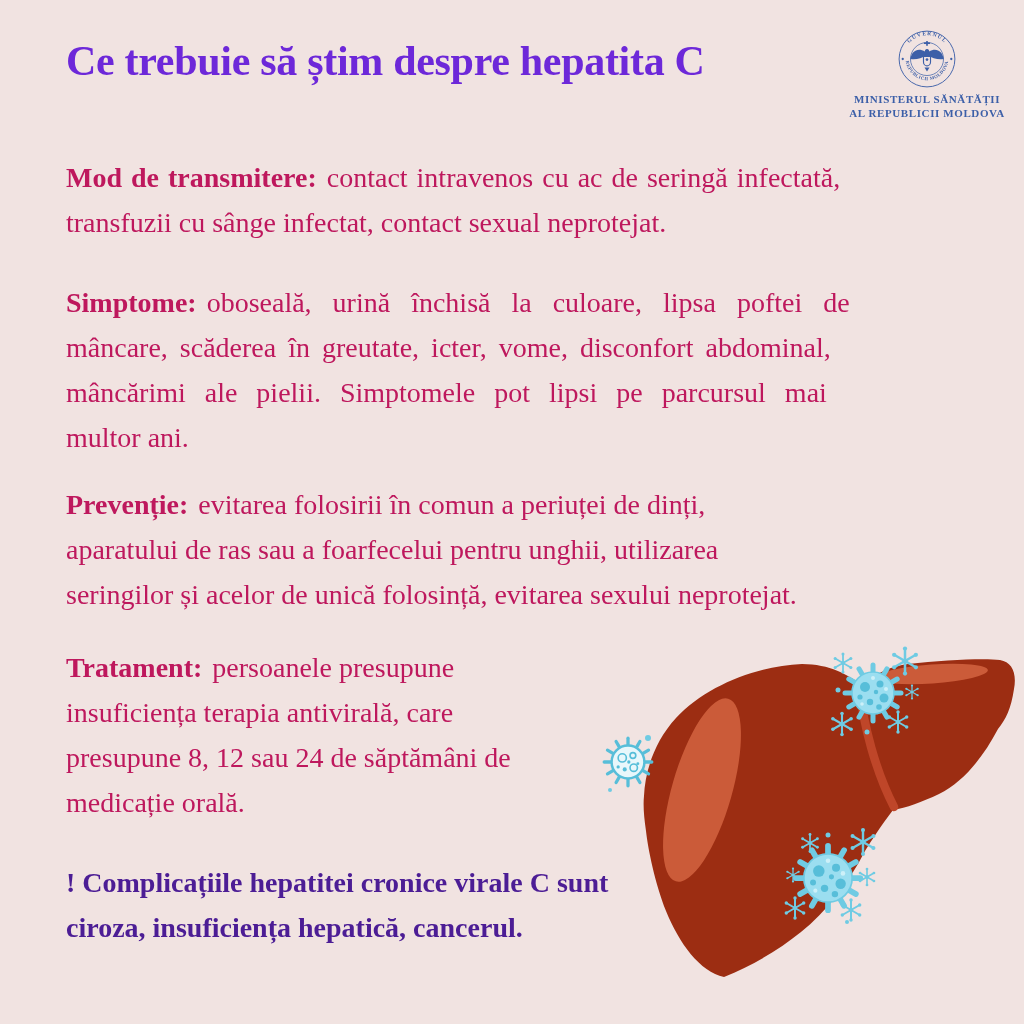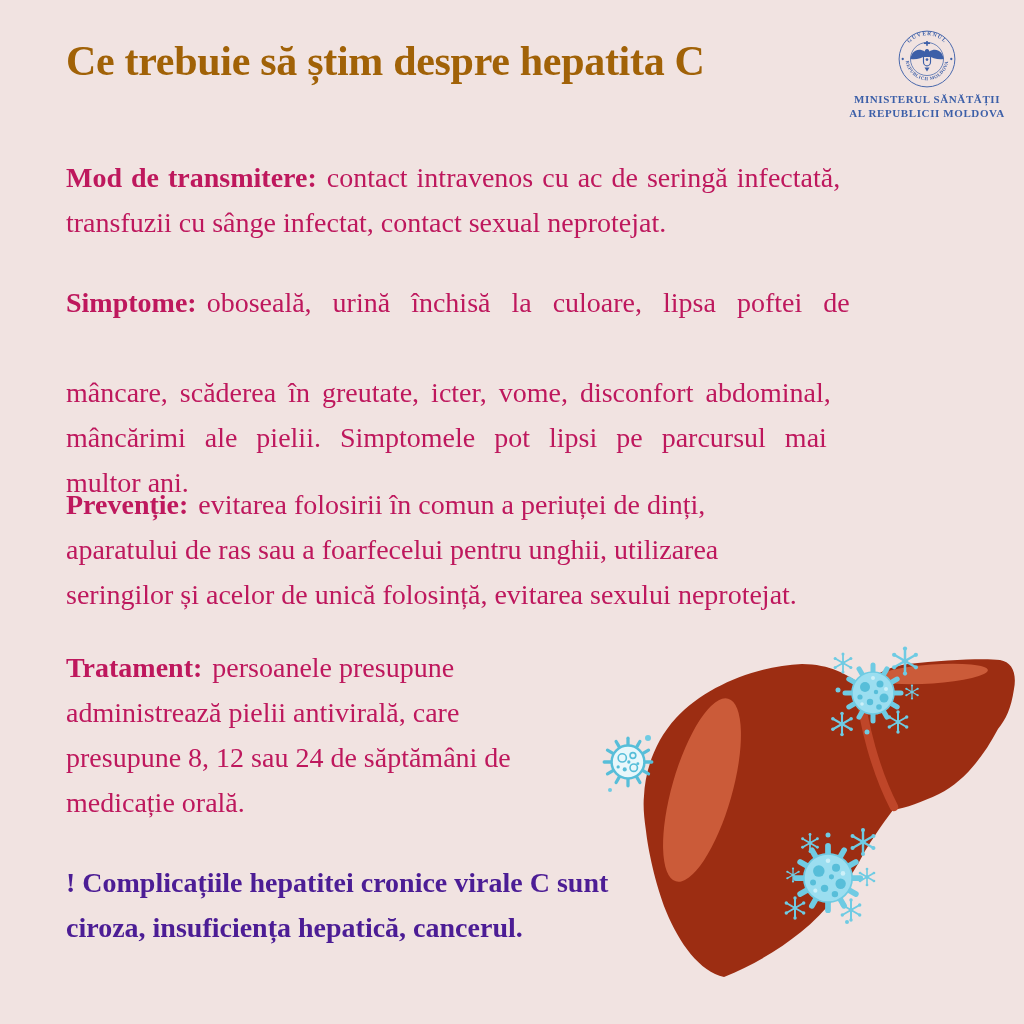--- a/index.html
+++ b/index.html
@@ -3,41 +3,41 @@
 <meta charset="utf-8">
 <style>
   html,body{margin:0;padding:0;}
   .canvas{
     position:relative;width:1024px;height:1024px;overflow:hidden;
     background:#f1e3e1;
     font-family:"Liberation Serif","DejaVu Serif",serif;
   }
   .title{
     position:absolute;left:66px;top:36px;
-    font-size:42px;font-weight:bold;color:#a16207;
+    font-size:42px;font-weight:bold;color:#6d28d9;
     white-space:nowrap;letter-spacing:-0.3px;line-height:50px;
   }
   .logo{
     position:absolute;left:841px;top:28px;width:172px;
     text-align:center;color:#3c5fa8;
   }
   .logo svg{display:block;margin:0 auto 2px auto;}
   .orgline{
     font-size:11px;font-weight:bold;letter-spacing:0.6px;
     line-height:14px;white-space:nowrap;
   }
   .para{
     position:absolute;left:66px;width:900px;
     color:#be185d;font-size:28px;z-index:2;
   }
   .ln{height:45px;line-height:45px;white-space:nowrap;}
   .lbl{font-weight:bold;}
   .rest{margin-left:10px;}
   .ws2{word-spacing:2px;}
-  .ws5{word-spacing:5px;margin-top:45px;}
+  .ws5{word-spacing:5px;}
   .ws12{word-spacing:12px;}
   .ws14{word-spacing:14px;}
   .warn{
     position:absolute;left:66px;top:860px;
     font-size:28px;font-weight:bold;color:#4c1d95;z-index:2;
   }
   .liver-wrap{position:absolute;left:560px;top:620px;width:464px;height:404px;z-index:1;}
 </style>
 </head>
 <body>
@@ -215,21 +215,21 @@
   </div>
 
   <div class="para" style="top:482px;">
     <div class="ln"><b class="lbl">Prevenție:</b><span class="rest">evitarea folosirii în comun a periuței de dinți,</span></div>
     <div class="ln">aparatului de ras sau a foarfecelui pentru unghii, utilizarea</div>
     <div class="ln">seringilor și acelor de unică folosință, evitarea sexului neprotejat.</div>
   </div>
 
   <div class="para" style="top:645px;width:560px;">
     <div class="ln"><b class="lbl">Tratament:</b><span class="rest">persoanele presupune</span></div>
-    <div class="ln">administrează pielii antivirală, care</div>
+    <div class="ln">insuficiența terapia antivirală, care</div>
     <div class="ln">presupune 8, 12 sau 24 de săptămâni de</div>
     <div class="ln">medicație orală.</div>
   </div>
 
   <div class="warn">
     <div class="ln">! Complicațiile hepatitei cronice virale C sunt</div>
     <div class="ln">ciroza, insuficiența hepatică, cancerul.</div>
   </div>
 
 </div>

